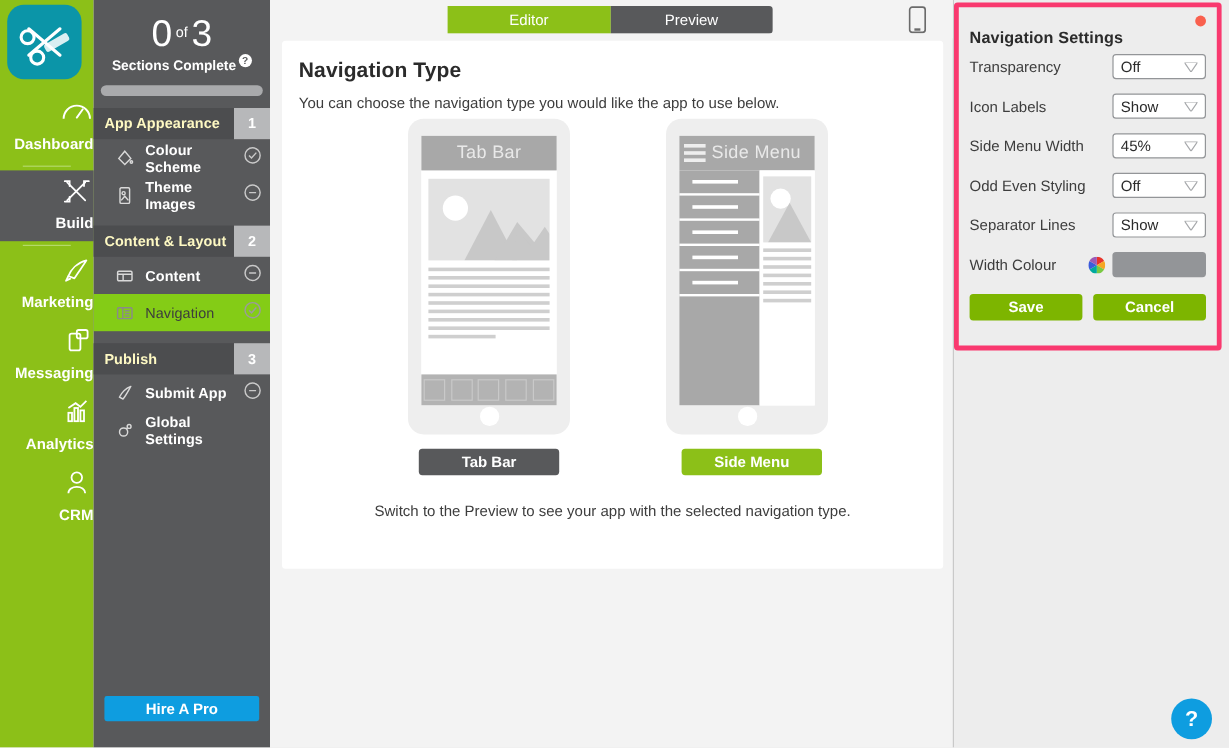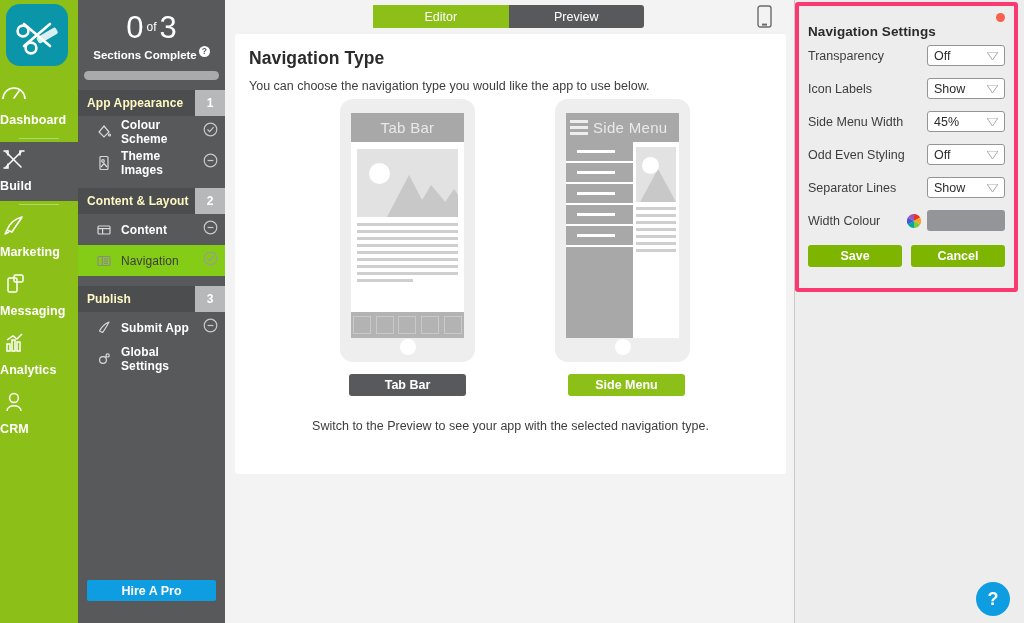--- a/index.html
+++ b/index.html
@@ -21,21 +21,21 @@
   }
   .logo {
     width: 62px; height: 62px; border-radius: 14px;
     background: #0b95a8;
     position: relative; overflow: hidden;
   }
   .rail-items { position: absolute; top: 76px; left: 0; width: 78px; }
   .rail-item {
     position: relative;
     width: 78px; padding: 6px 0 8px 0;
-    text-align: left; color: #ffffff;
+    text-align: right; color: #ffffff;
     cursor: pointer;
   }
   .rail-item.active { background: #58595b; }
   .rail-item .ri-ico { display: block; height: 30px; line-height: 30px; }
   .rail-item .ri-lb {
     display: block; font-size: 12.5px; font-weight: bold;
     letter-spacing: .1px; margin-top: 1px;
   }
   .rail-div {
     width: 40px; height: 1px; background: #b4d96a;

